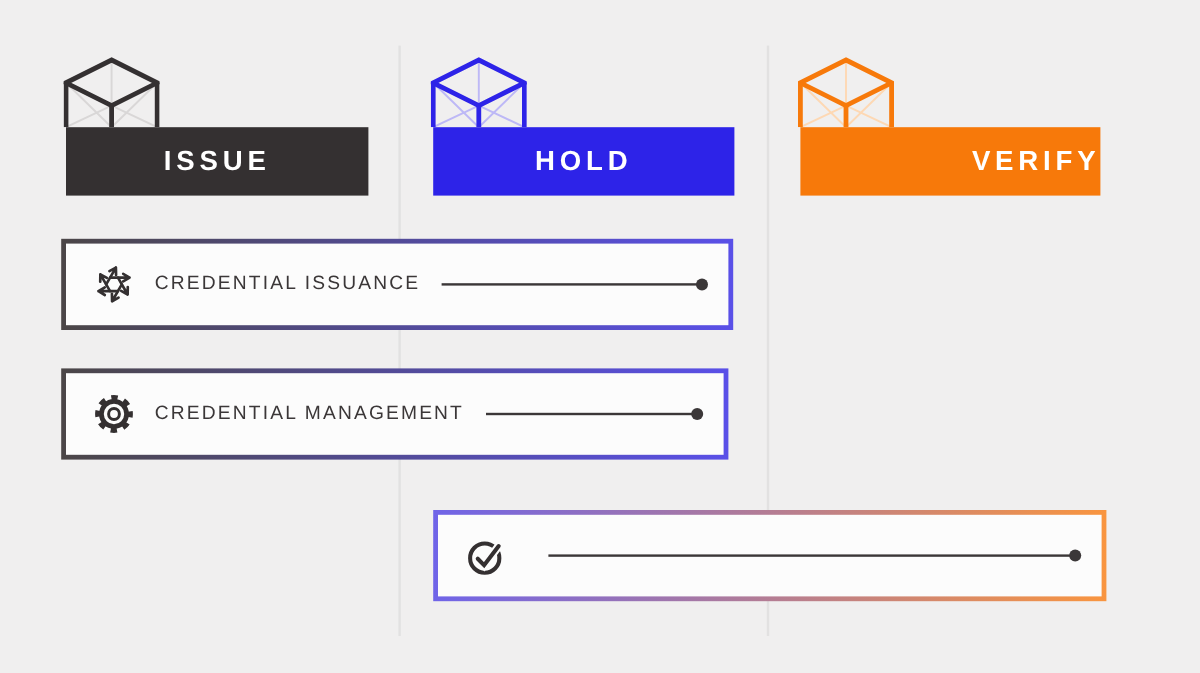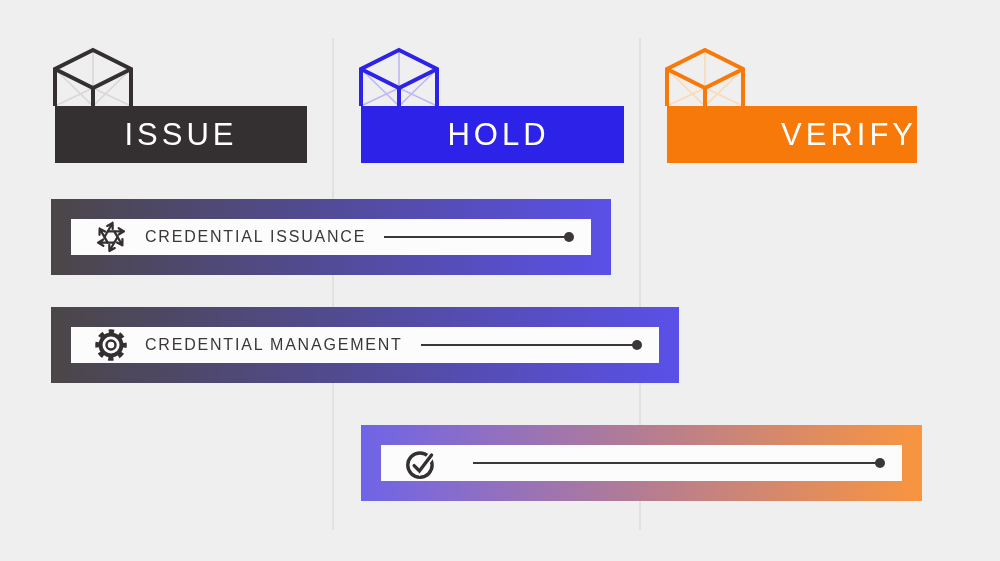--- a/index.html
+++ b/index.html
@@ -12,37 +12,37 @@
     position:absolute;top:38px;width:2px;height:492px;background:#e2e1e1;
   }
   #divider-1{left:332px;}
   #divider-2{left:639px;}
 
   .col-bar{
     position:absolute;top:106px;height:57px;
     display:flex;align-items:center;justify-content:center;
   }
   .col-bar .bar-label{
-    color:#ffffff;font-size:31px;font-weight:normal;letter-spacing:4px;
+    color:#ffffff;font-size:23px;font-weight:bold;letter-spacing:4px;
   }
   #bar-issue{left:55px;width:252px;background:#343031;}
-  #bar-hold{left:361px;width:251px;background:#2d23e8;padding-left:12px;}
+  #bar-hold{left:361px;width:251px;background:#2d23e8;}
   #bar-verify{left:667px;width:250px;background:#f7790a;justify-content:flex-end;}
 
   .cube{position:absolute;top:46px;width:80px;height:60px;}
   #cube-issue{left:53px;}
   #cube-hold{left:359px;}
   #cube-verify{left:665px;}
 
   .card{
-    position:absolute;height:76px;padding:20px;box-sizing:border-box;
+    position:absolute;height:76px;padding:4px;box-sizing:border-box;
   }
   #card-issuance{left:51px;top:199px;width:560px;
     background:linear-gradient(90deg,#4b4647,#5a50e8);}
-  #card-management{left:51px;top:307px;width:628px;
+  #card-management{left:51px;top:307px;width:556px;
     background:linear-gradient(90deg,#4b4647,#5a50e8);}
   #card-verification{left:361px;top:425px;width:561px;
     background:linear-gradient(90deg,#6f64e8,#f9953f);}
   .card-inner{
     width:100%;height:100%;background:#fcfcfc;
     display:flex;align-items:center;padding:0 18px 0 22px;box-sizing:border-box;
   }
   .card-icon{flex:0 0 auto;width:36px;height:36px;margin-right:16px;
     display:flex;align-items:center;justify-content:center;}
   .card-label{

